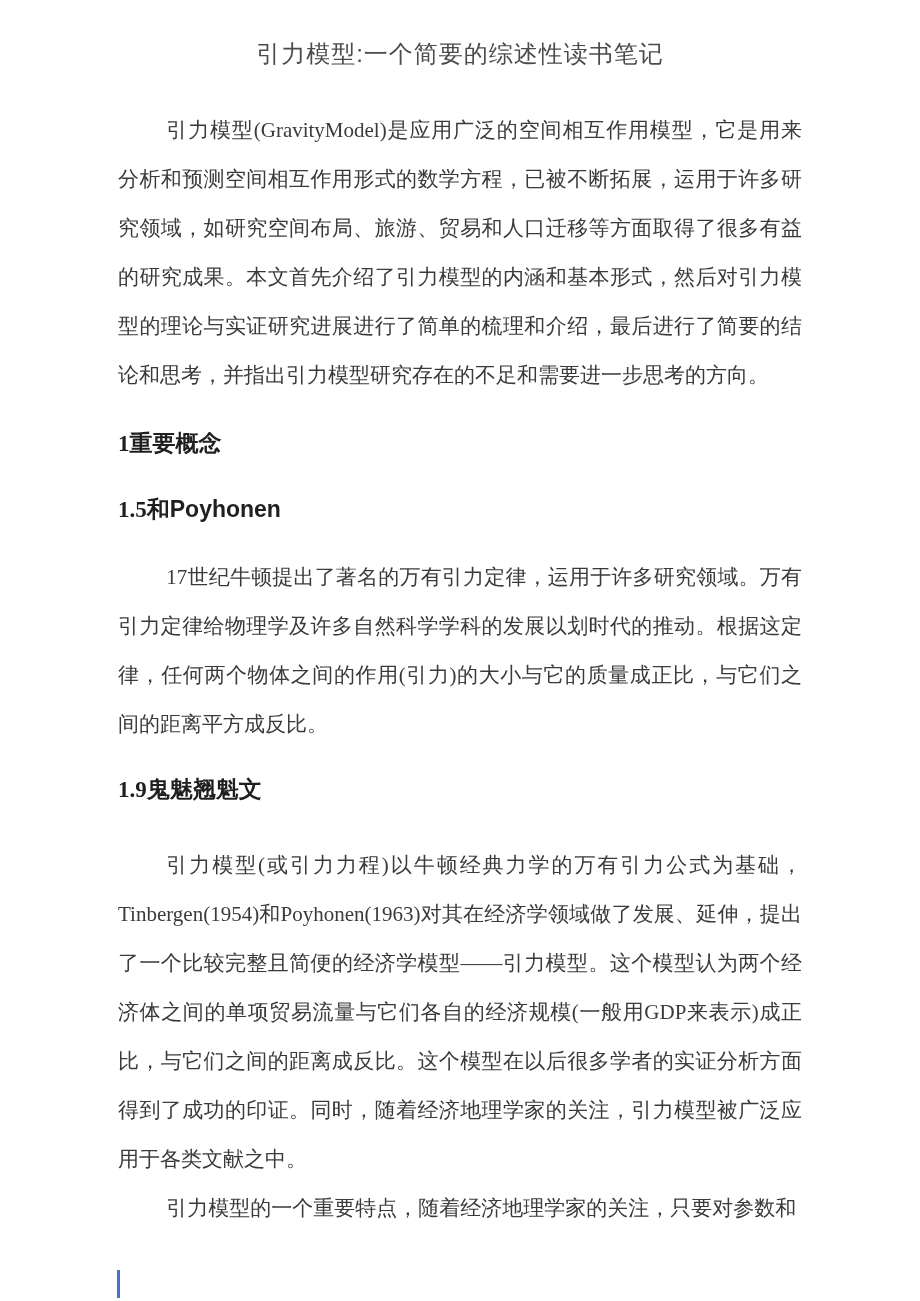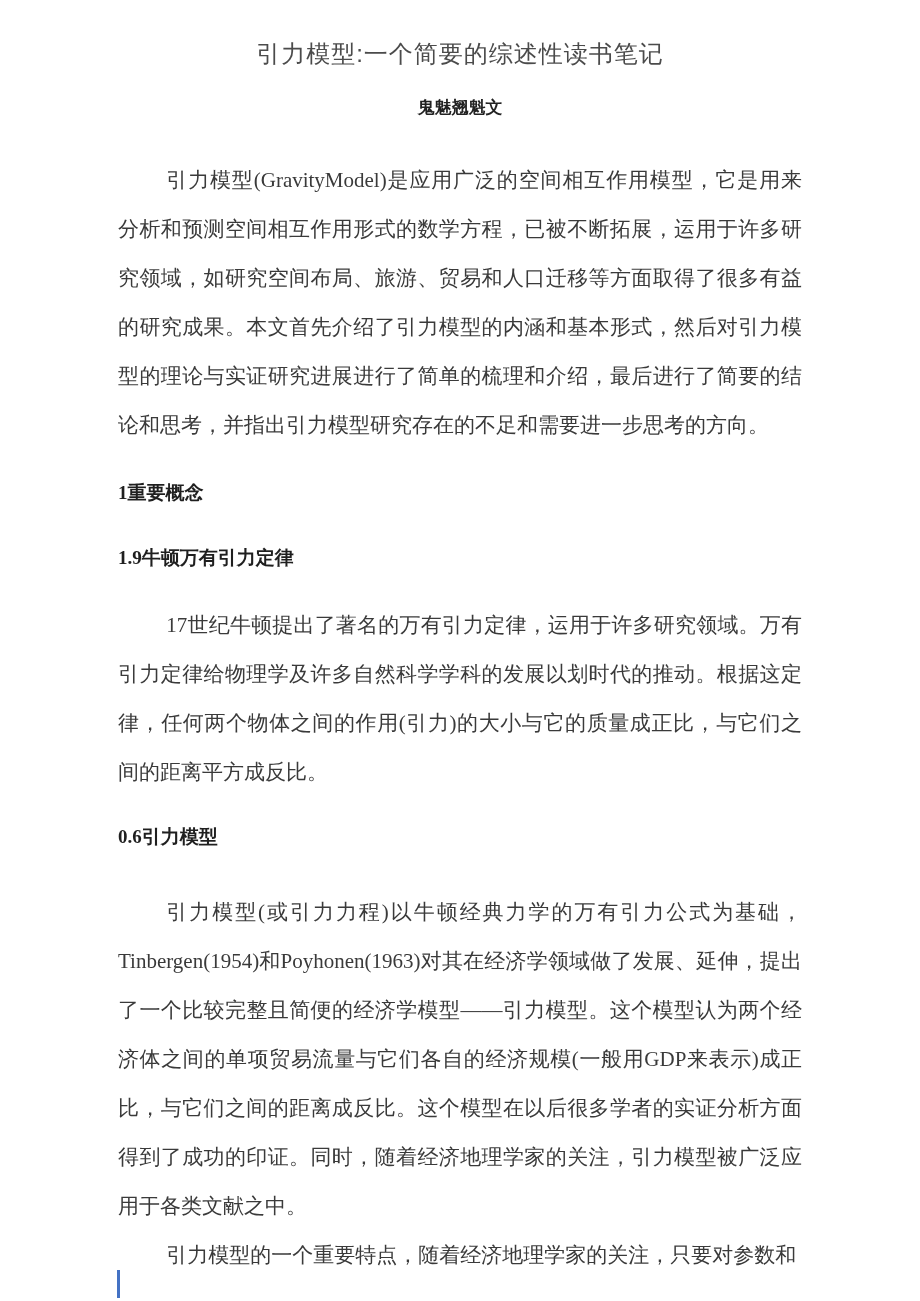--- a/index.html
+++ b/index.html
@@ -39,21 +39,21 @@
     line-height: 49px;
     color: #3a3a3a;
     text-align: justify;
     text-indent: 2.3em;
   }
   .para-intro   { margin-top: 36px; }
   .para-newton  { margin-top: 28px; }
   .para-model   { margin-top: 36px; }
   .para-feature { margin-top: 0; }
   .heading {
-    font-size: 19px;
+    font-size: 23px;
     line-height: 30px;
     font-weight: 700;
     color: #1f1f1f;
     font-family: "Liberation Sans", "DejaVu Sans", sans-serif;
   }
   .heading .h-num {
     font-family: "Liberation Serif", "DejaVu Serif", serif;
     font-weight: 700;
     letter-spacing: 0;
   }
@@ -69,31 +69,30 @@
   }
 </style>
 </head>
 <body>
 
 <div class="page">
   <div class="content">
 
     <h1 class="doc-title">引力模型:一个简要的综述性读书笔记</h1>
 
-    <div class="doc-author">鬼魅翘魁文</div>
 
     <p class="body-para para-intro">引力模型(GravityModel)是应用广泛的空间相互作用模型，它是用来分析和预测空间相互作用形式的数学方程，已被不断拓展，运用于许多研究领域，如研究空间布局、旅游、贸易和人口迁移等方面取得了很多有益的研究成果。本文首先介绍了引力模型的内涵和基本形式，然后对引力模型的理论与实证研究进展进行了简单的梳理和介绍，最后进行了简要的结论和思考，并指出引力模型研究存在的不足和需要进一步思考的方向。</p>
 
     <h2 class="heading heading-concepts"><span class="h-num">1</span><span>重要概念</span></h2>
 
-    <h3 class="heading heading-newton"><span class="h-num">1.9</span><span>牛顿万有引力定律</span></h3>
+    <h3 class="heading heading-newton"><span class="h-num">1.5</span><span>和Poyhonen</span></h3>
 
     <p class="body-para para-newton">17世纪牛顿提出了著名的万有引力定律，运用于许多研究领域。万有引力定律给物理学及许多自然科学学科的发展以划时代的推动。根据这定律，任何两个物体之间的作用(引力)的大小与它的质量成正比，与它们之间的距离平方成反比。</p>
 
-    <h3 class="heading heading-model"><span class="h-num">0.6</span><span>引力模型</span></h3>
+    <h3 class="heading heading-model"><span class="h-num">1.9</span><span>鬼魅翘魁文</span></h3>
 
     <p class="body-para para-model">引力模型(或引力力程)以牛顿经典力学的万有引力公式为基础，Tinbergen(1954)和Poyhonen(1963)对其在经济学领域做了发展、延伸，提出了一个比较完整且简便的经济学模型——引力模型。这个模型认为两个经济体之间的单项贸易流量与它们各自的经济规模(一般用GDP来表示)成正比，与它们之间的距离成反比。这个模型在以后很多学者的实证分析方面得到了成功的印证。同时，随着经济地理学家的关注，引力模型被广泛应用于各类文献之中。</p>
 
     <p class="body-para para-feature">引力模型的一个重要特点，随着经济地理学家的关注，只要对参数和</p>
 
   </div>
 
   <div class="text-cursor" style="background: rgb(68, 114, 196);"></div>
 </div>
 

